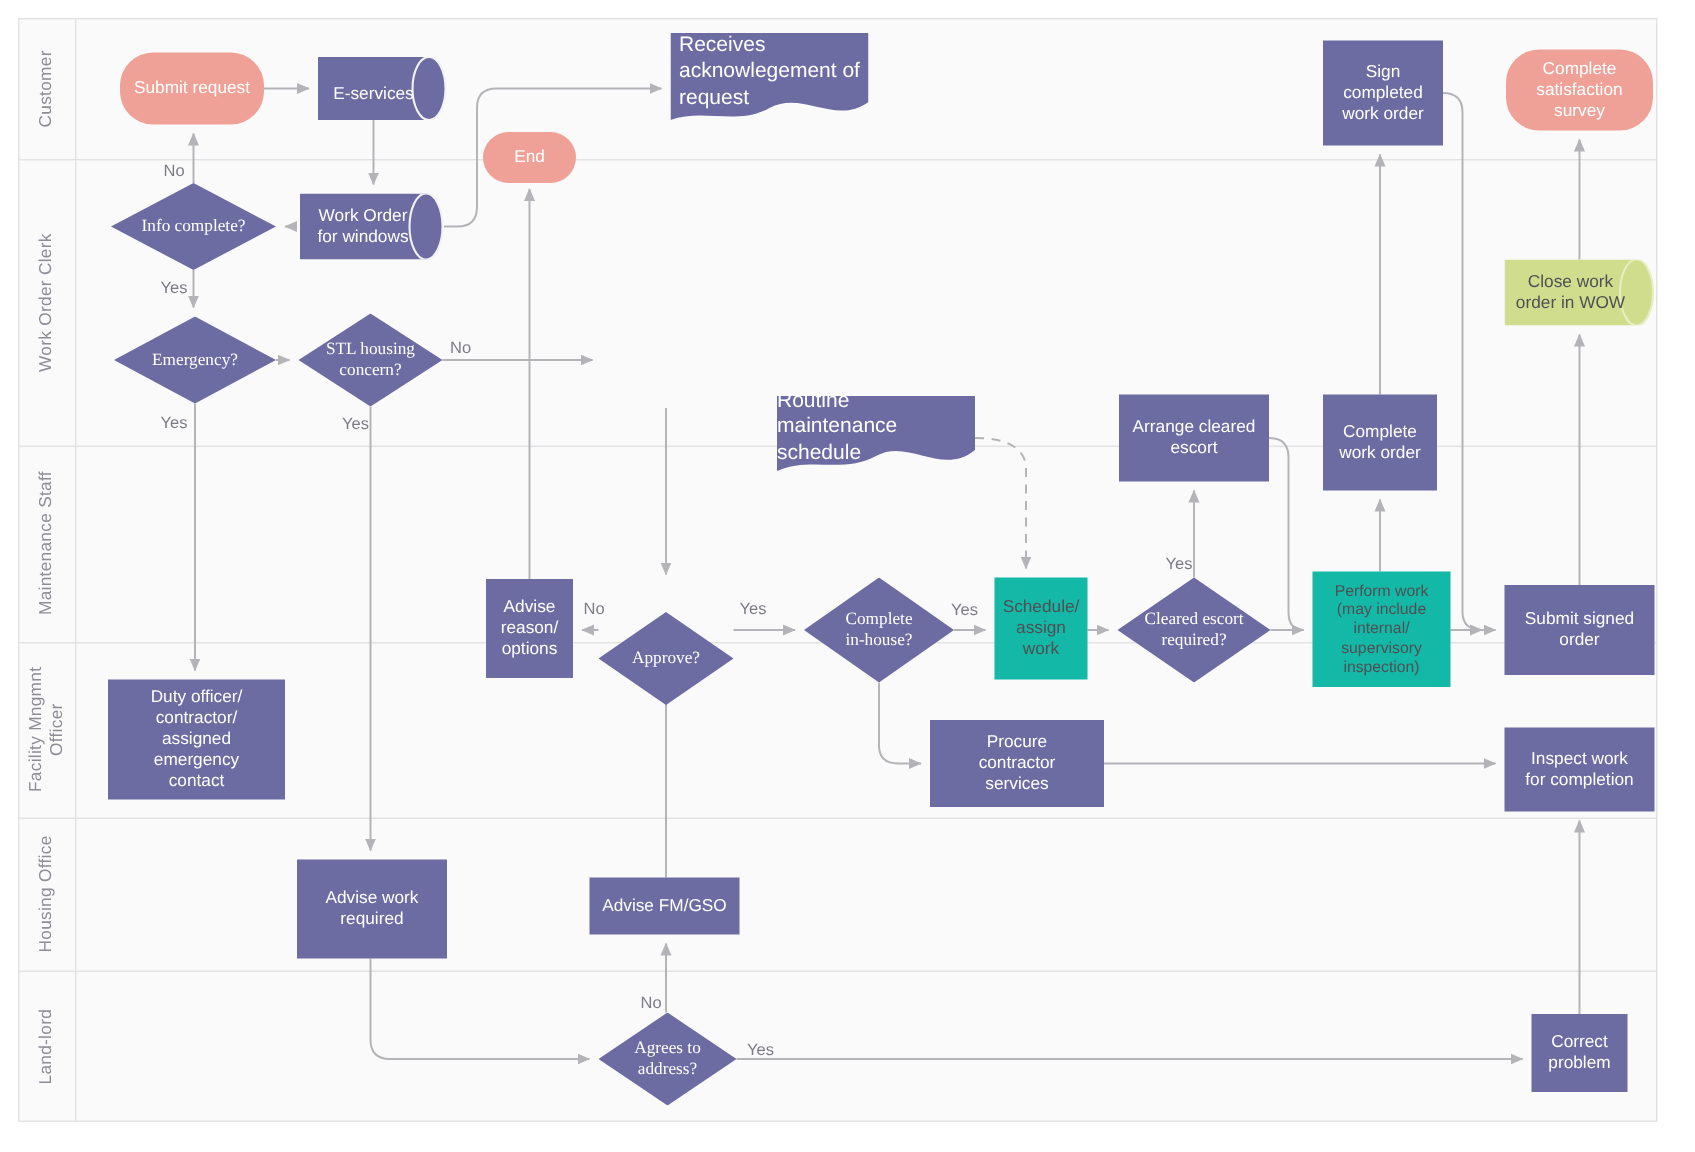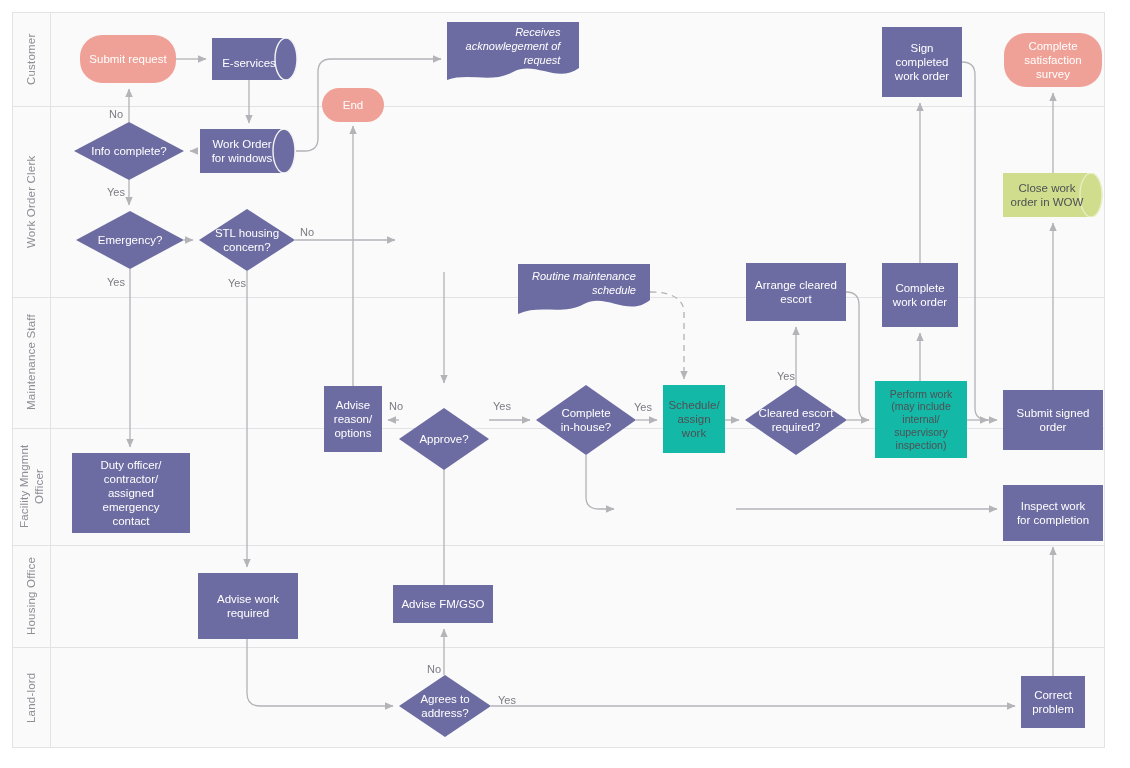--- a/index.html
+++ b/index.html
@@ -26,39 +26,39 @@
   .n-purple{background:#6c6ba2;color:#ffffff;}
   .n-salmon{background:#f0a197;color:#ffffff;}
   .n-green{background:#14b8a6;color:#4f5054;}
   .rounded{border-radius:22px;}
   .node-text{display:block;white-space:pre-line;}
   .diamond-wrap{position:absolute;}
   .diamond-wrap .dtext{
     position:absolute;left:0;top:0;width:100%;height:100%;
     display:flex;align-items:center;justify-content:center;
     text-align:center;font-size:11.5px;line-height:1.22;color:#fff;
-    white-space:pre-line;pointer-events:none;
+    white-space:pre-line;pointer-events:none;font-family:Liberation Serif, serif;
   }
   .cyl{position:absolute;}
   .cyl .ctext{
     position:absolute;left:0;top:0;width:100%;height:100%;
     display:flex;align-items:center;justify-content:center;
     text-align:center;font-size:11.5px;line-height:1.22;
     white-space:pre-line;pointer-events:none;
     padding-right:12px;box-sizing:border-box;
   }
   .cyl.green .ctext{color:#4f5054;}
   .cyl.purple .ctext{color:#ffffff;}
   .doc{position:absolute;}
   .doc .dtxt{
     position:absolute;left:0;top:0;width:100%;height:100%;
     display:flex;align-items:center;justify-content:center;
-    text-align:right;font-size:11px;line-height:1.25;color:#fff;
+    text-align:left;font-size:14px;line-height:1.25;color:#fff;
     white-space:pre-line;pointer-events:none;
-    padding-bottom:16px;box-sizing:border-box;font-style:italic;
+    padding-bottom:16px;box-sizing:border-box;
   }
   .edge-label{
     position:absolute;font-size:11px;color:#7b7b84;
     white-space:nowrap;pointer-events:none;
   }
 </style>
 </head>
 <body>
 
 <div id="canvas">
@@ -307,20 +307,25 @@
   </div>
 
   <div class="node n-purple" style="left:72px;top:453px;width:118px;height:80px;">
     <span class="node-text">Duty officer/
 contractor/
 assigned
 emergency
 contact</span>
   </div>
 
+  <div class="node n-purple" style="left:620px;top:480px;width:116px;height:58px;">
+    <span class="node-text">Procure
+contractor
+services</span>
+  </div>
 
   <div class="node n-purple" style="left:1003px;top:485px;width:100px;height:56px;">
     <span class="node-text">Inspect work
 for completion</span>
   </div>
 
   <div class="node n-purple" style="left:198px;top:573px;width:100px;height:66px;">
     <span class="node-text">Advise work
 required</span>
   </div>

